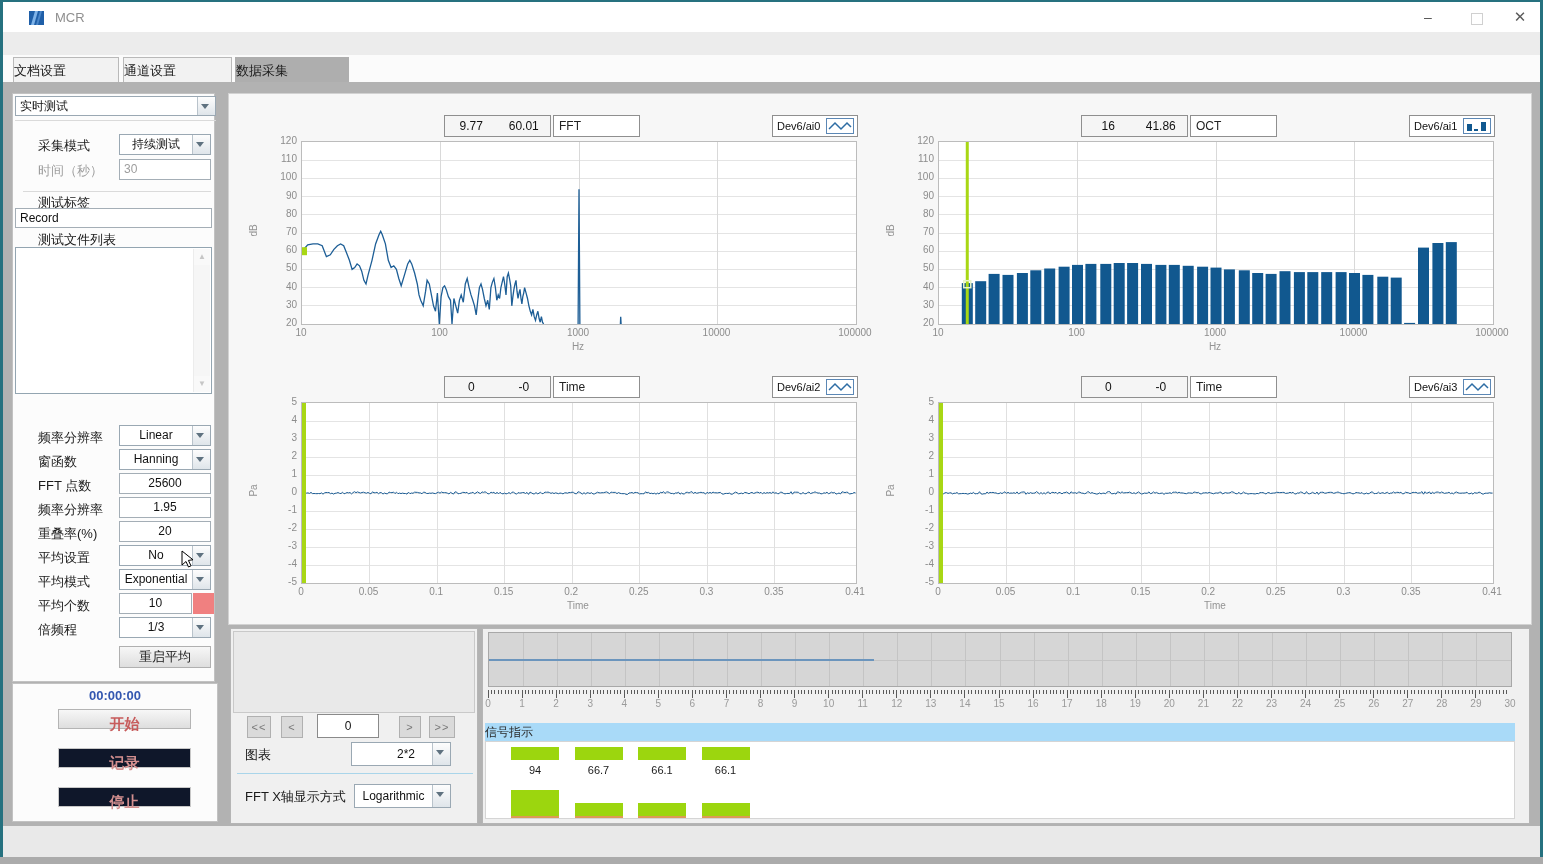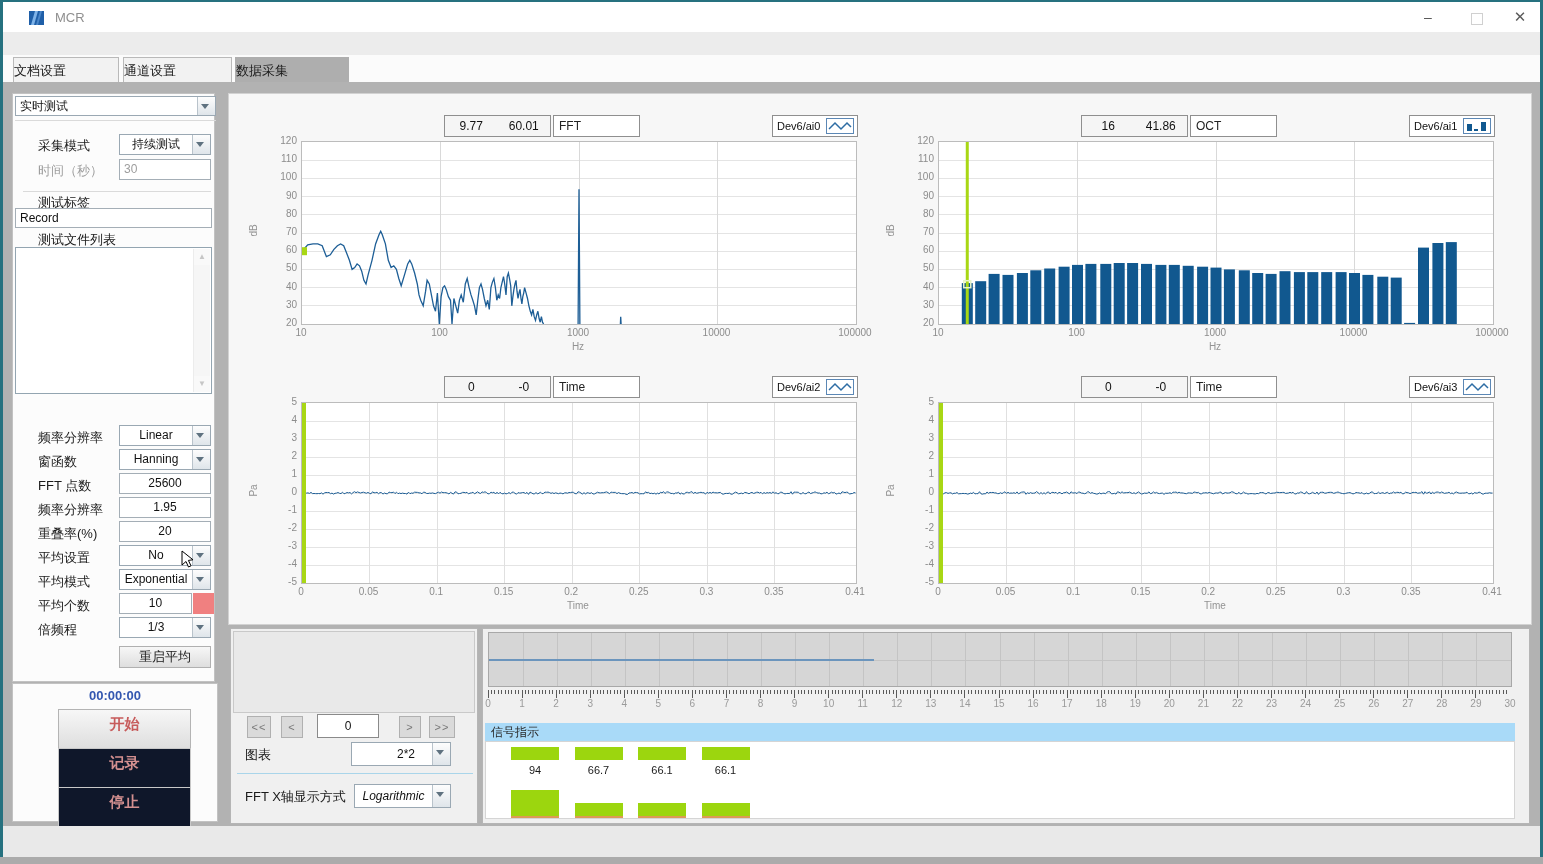--- a/index.html
+++ b/index.html
@@ -36,21 +36,21 @@
   .combo .cb{width:17px;position:relative;background:linear-gradient(#fdfdfd,#dfe5ea);border-left:1px solid #b9c3cb;}
   .combo .cb::after{content:"";position:absolute;left:3px;top:7px;border:4px solid transparent;border-top:5px solid #5f7280;}
   .tbox{position:absolute;background:#fff;border:1px solid #a4aeb6;box-sizing:border-box;font-size:12px;
         line-height:18px;text-align:center;color:#111;}
   .tbox.left{text-align:left;padding-left:4px;}
   .tbox.dis{color:#9d9d9d;}
   .hline{position:absolute;height:1px;background:#dadada;}
   .listbox{position:absolute;background:#fff;border:1px solid #93a5b1;box-sizing:border-box;}
   .sbtrack{position:absolute;right:1px;top:1px;bottom:1px;width:16px;background:#f6f6f6;border-left:1px solid #ececec;}
   .sbarrow{position:absolute;left:0;width:16px;height:16px;text-align:center;font-size:8px;color:#c6c6c6;line-height:16px;background:#f9f9f9;}
-  .bigbtn{position:absolute;left:45px;width:133px;height:40px;background:linear-gradient(#f7f7f7,#dedede);
+  .bigbtn{position:absolute;left:45px;width:133px;height:20px;background:linear-gradient(#f7f7f7,#dedede);
           border:1px solid #b4b4b4;box-sizing:border-box;font-size:15px;font-weight:bold;text-align:center;line-height:27px;}
   .bigbtn.disabled{background:#0f172a;border-color:#c8c8c8;}
   .timer{position:absolute;left:0;width:100%;text-align:center;font-size:13px;font-weight:bold;}
   .navbtn{position:absolute;height:22px;background:#dadada;border:1px solid #b0b0b0;box-sizing:border-box;
           color:#787878;font-size:11px;text-align:center;line-height:20px;letter-spacing:1px;}
   .red-flag{position:absolute;width:21px;height:21px;}
   
   .chart{position:absolute;}
   .plot{position:absolute;background:#fff;border:1px solid #bcbcbc;box-sizing:content-box;}
   .vbox{position:absolute;left:143px;top:0;width:107px;height:22px;background:#f5f5f5;border:1px solid #8f8f8f;box-sizing:border-box;display:flex;}
@@ -61,21 +61,21 @@
         font-size:11px;line-height:20px;padding-left:4px;color:#111;}
   .dicon{position:absolute;right:3px;top:2px;width:28px;height:16px;border:1px solid #5b87b5;background:#fff;box-sizing:border-box;}
   .tick-x{position:absolute;width:70px;text-align:center;font-size:10px;color:#8c8c8c;}
   .tick-y{position:absolute;width:34px;text-align:right;font-size:10px;color:#8c8c8c;}
   .ax-name{position:absolute;text-align:center;font-size:10px;color:#939393;}
   .ax-name-y{position:absolute;font-size:10px;color:#939393;transform:rotate(-90deg);}
   
   .tl-plot{position:absolute;background:#d6d6d6;border:1px solid #a8a8a8;box-sizing:content-box;}
   .ruler{position:absolute;}
   .rulnum{position:absolute;width:22px;text-align:center;font-size:10px;color:#9a9a9a;top:11px;}
-  .sig-header{position:absolute;font-size:12px;line-height:18px;padding-left:6px;color:#2a2a2a;box-sizing:border-box;}
+  .sig-header{position:absolute;font-size:12px;line-height:18px;color:#2a2a2a;box-sizing:border-box;}
   .sig-body{position:absolute;background:#fff;border:1px solid #d5d5d5;box-sizing:border-box;}
   .sig-led,.sig-meter,.sig-base{position:absolute;}
   .sig-label{position:absolute;text-align:center;font-size:11px;color:#1a1a1a;}
   .ph-box{position:absolute;background:#e9e9e9;border:1px solid #c9c9c9;box-sizing:border-box;}
   .divider-blue{position:absolute;height:1px;background:#a9d5ea;}
 </style>
 </head>
 <body>
 
 <div class="win">
@@ -429,21 +429,21 @@
       <span class="lbl" style="left:14px;top:117px;">图表</span>
       <div class="combo" style="left:120px;top:113px;width:100px;height:24px;padding-left:28px;">
         <span class="cv" style="line-height:22px;">2*2</span>
         <span class="cb"></span>
       </div>
 
       <div class="divider-blue" style="left:6px;top:144px;width:236px;"></div>
 
       <span class="lbl" style="left:14px;top:159px;">FFT X轴显示方式</span>
       <div class="combo" style="left:123px;top:155px;width:97px;height:24px;">
-        <span class="cv" style="line-height:22px;font-style:italic;">Logarithmic</span>
+        <span class="cv" style="line-height:22px;">Logarithmic</span>
         <span class="cb"></span>
       </div>
     </div>
 
     <div class="panel" style="left:479px;top:546px;width:1048px;height:196px;">
       <div class="tl-plot" style="left:5px;top:3px;width:1022px;height:53px;">
         <svg id="tl-svg" width="1022" height="53" shape-rendering="crispEdges">
             <line x1="34.06666666666666" y1="0" x2="34.06666666666666" y2="53" stroke="#c4c4c4" stroke-width="1"></line>
             <line x1="68.13333333333333" y1="0" x2="68.13333333333333" y2="53" stroke="#c4c4c4" stroke-width="1"></line>
             <line x1="102.2" y1="0" x2="102.2" y2="53" stroke="#c4c4c4" stroke-width="1"></line>

